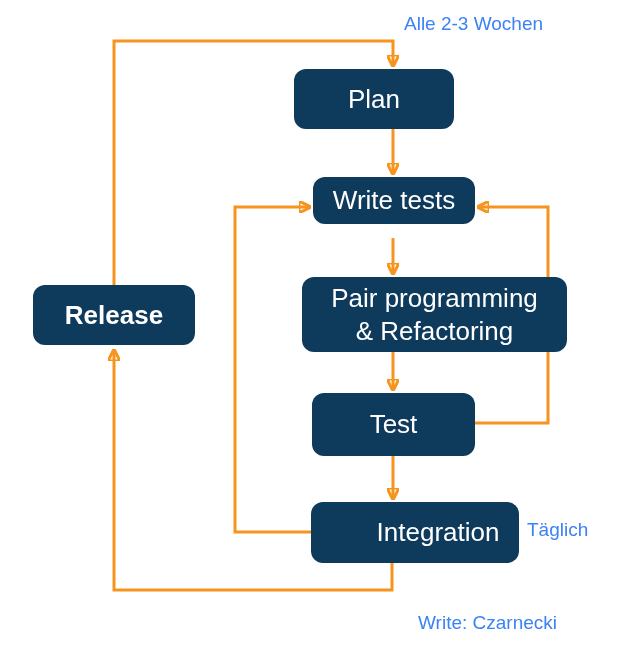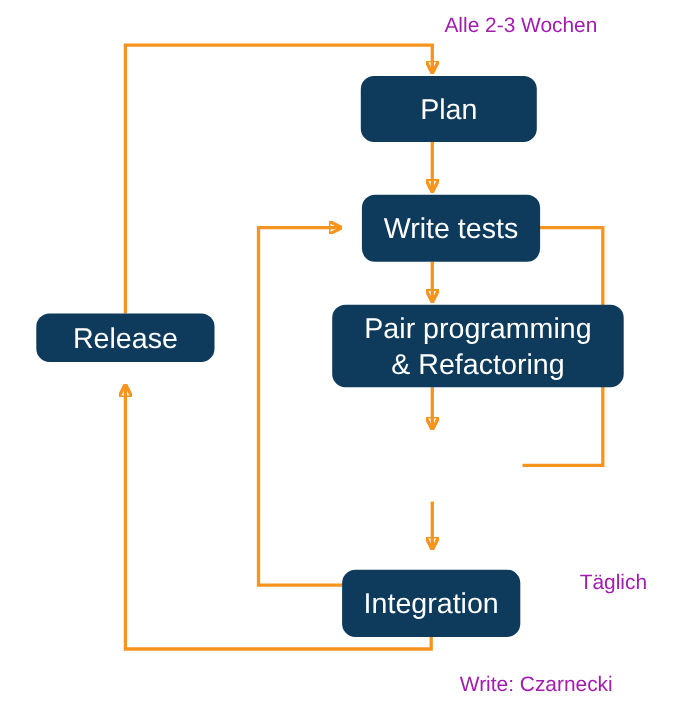--- a/index.html
+++ b/index.html
@@ -35,29 +35,29 @@
     display: flex;
     align-items: center;
     justify-content: center;
     font-size: 26px;
     text-align: center;
   }
   .node span {
     white-space: pre-line;
     line-height: 1.25;
   }
-  #node-plan        { left: 328px; top:  69px; width: 160px; height: 60px; }
-  #node-write-tests { left: 329px; top: 177px; width: 162px; height: 61px; }
+  #node-plan        { left: 294px; top:  69px; width: 160px; height: 60px; }
+  #node-write-tests { left: 313px; top: 177px; width: 162px; height: 47px; }
   #node-pair        { left: 262px; top: 277px; width: 265px; height: 75px; margin-left: 40px; }
   #node-test        { left: 312px; top: 393px; width: 163px; height: 63px; }
-  #node-integration { left: 311px; top: 518px; width: 162px; height: 61px; }
-  #node-release     { left:  33px; top: 285px; width: 162px; height: 44px; }
+  #node-integration { left: 311px; top: 502px; width: 162px; height: 61px; padding-left: 46px; }
+  #node-release     { left:  33px; top: 285px; width: 162px; height: 60px; font-weight: bold; }
   .annotation {
     position: absolute;
-    color: #a21caf;
+    color: #3b82f6;
     font-size: 19px;
     white-space: nowrap;
   }
   #label-cycle  { left: 404px; top:  13px; }
   #label-daily  { left: 494px; top: 519px; margin-left: 33px; }
   #label-source { left: 418px; top: 612px; }
 </style>
 </head>
 <body>
 
@@ -85,20 +85,23 @@
 
   <div class="node" id="node-write-tests">
     <span>Write tests</span>
   </div>
 
   <div class="node" id="node-pair">
     <span>Pair programming
 &amp; Refactoring</span>
   </div>
 
+  <div class="node" id="node-test">
+    <span>Test</span>
+  </div>
 
   <div class="node" id="node-integration">
     <span>Integration</span>
   </div>
 
   <div class="node" id="node-release">
     <span>Release</span>
   </div>
 
   <div class="annotation" id="label-cycle">Alle 2-3 Wochen</div>

